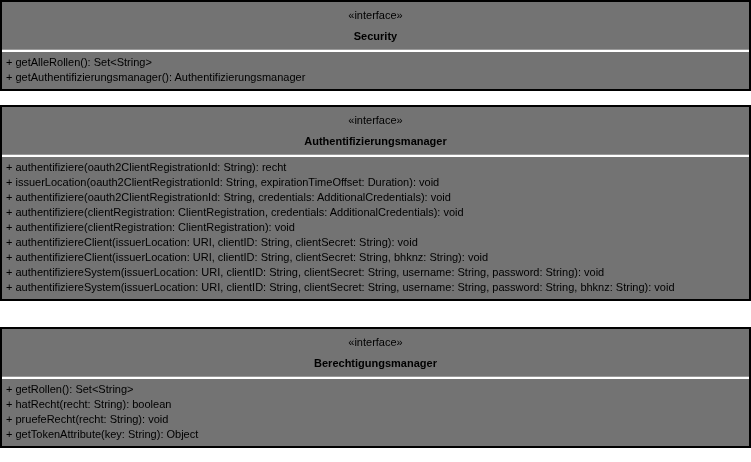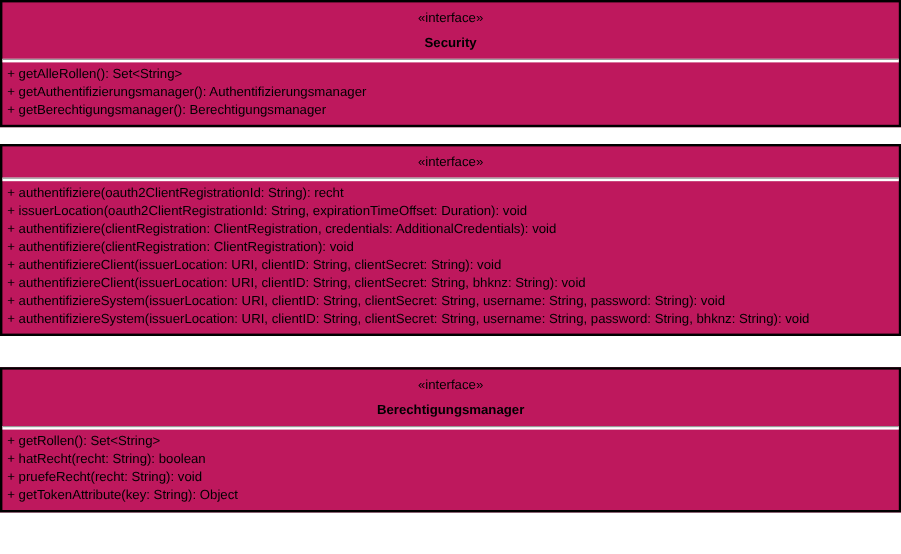--- a/index.html
+++ b/index.html
@@ -16,21 +16,21 @@
   }
   .canvas {
     width: 751px;
     height: 462px;
     box-sizing: border-box;
   }
   .uml-box {
     box-sizing: border-box;
     width: 751px;
     border: 2px solid #000000;
-    background: #be185d;
+    background: #737373;
   }
   .uml-box.box-1 { margin-bottom: 14px; }
   .uml-box.box-2 { margin-bottom: 26px; }
   .uml-header {
     text-align: center;
     padding: 6px 4px 6px;
   }
   .stereotype {
     font-size: 11px;
     line-height: 14px;
@@ -65,32 +65,33 @@
 
   <div class="uml-box box-1">
     <div class="uml-header">
       <div class="stereotype">«interface»</div>
       <div class="class-name">Security</div>
     </div>
     <div class="divider"></div>
     <div class="uml-body">
       <div class="method">+ getAlleRollen(): Set&lt;String&gt;</div>
       <div class="method">+ getAuthentifizierungsmanager(): Authentifizierungsmanager</div>
-      <div class="method">+ getBerechtigungsmanager(): Berechtigungsmanager</div>
     </div>
   </div>
 
   <div class="uml-box box-2">
     <div class="uml-header">
       <div class="stereotype">«interface»</div>
+      <div class="class-name">Authentifizierungsmanager</div>
     </div>
     <div class="divider"></div>
     <div class="uml-body">
       <div class="method">+ authentifiziere(oauth2ClientRegistrationId: String): recht</div>
       <div class="method">+ issuerLocation(oauth2ClientRegistrationId: String, expirationTimeOffset: Duration): void</div>
+      <div class="method">+ authentifiziere(oauth2ClientRegistrationId: String, credentials: AdditionalCredentials): void</div>
       <div class="method">+ authentifiziere(clientRegistration: ClientRegistration, credentials: AdditionalCredentials): void</div>
       <div class="method">+ authentifiziere(clientRegistration: ClientRegistration): void</div>
       <div class="method">+ authentifiziereClient(issuerLocation: URI, clientID: String, clientSecret: String): void</div>
       <div class="method">+ authentifiziereClient(issuerLocation: URI, clientID: String, clientSecret: String, bhknz: String): void</div>
       <div class="method">+ authentifiziereSystem(issuerLocation: URI, clientID: String, clientSecret: String, username: String, password: String): void</div>
       <div class="method">+ authentifiziereSystem(issuerLocation: URI, clientID: String, clientSecret: String, username: String, password: String, bhknz: String): void</div>
     </div>
   </div>
 
   <div class="uml-box box-3">

